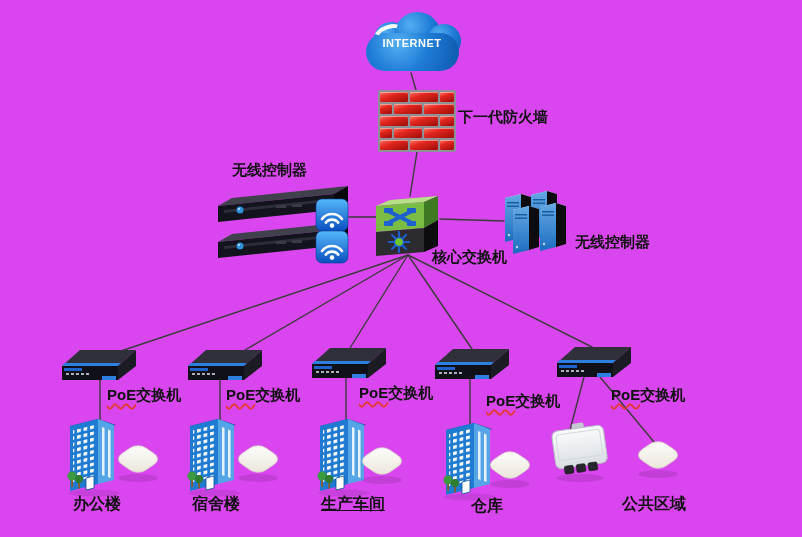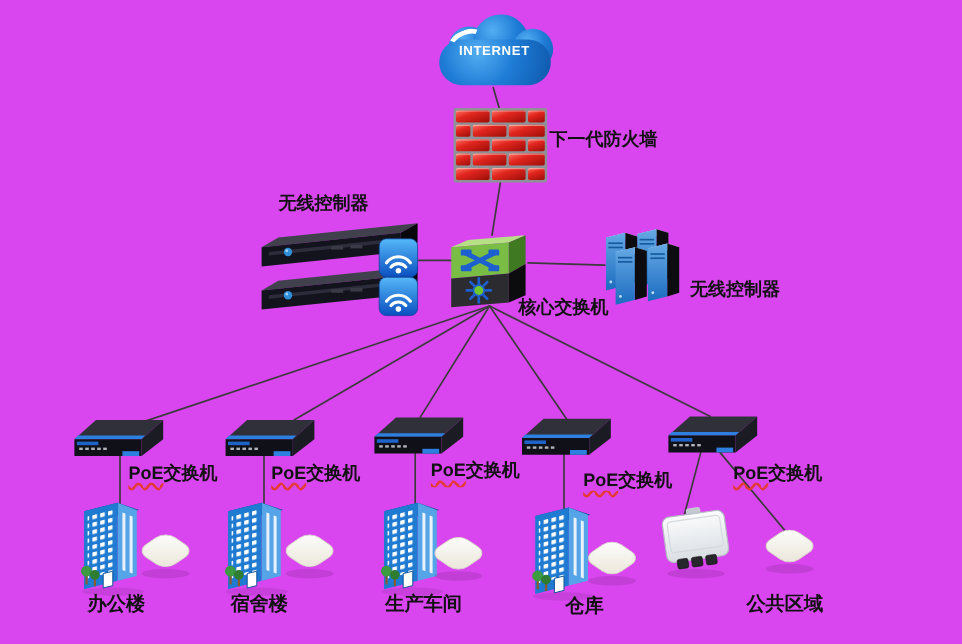--- a/index.html
+++ b/index.html
@@ -269,16 +269,16 @@
   </div>
   <div class="lbl" style="left:486px;top:393px;">
     <span class="poe-word">PoE</span><span>交换机</span>
   </div>
   <div class="lbl" style="left:611px;top:387px;">
     <span class="poe-word">PoE</span><span>交换机</span>
   </div>
 
   <div class="lbl site" style="left:73px;top:495px;text-align:right;">办公楼</div>
   <div class="lbl site" style="left:192px;top:495px;">宿舍楼</div>
-  <div class="lbl site" style="left:321px;top:495px;">生产车间</div>
+  <div class="lbl site" style="left:321px;top:495px;text-decoration:underline;">生产车间</div>
   <div class="lbl site" style="left:471px;top:497px;">仓库</div>
   <div class="lbl site" style="left:622px;top:495px;">公共区域</div>
 </div>
 
 </body></html>

